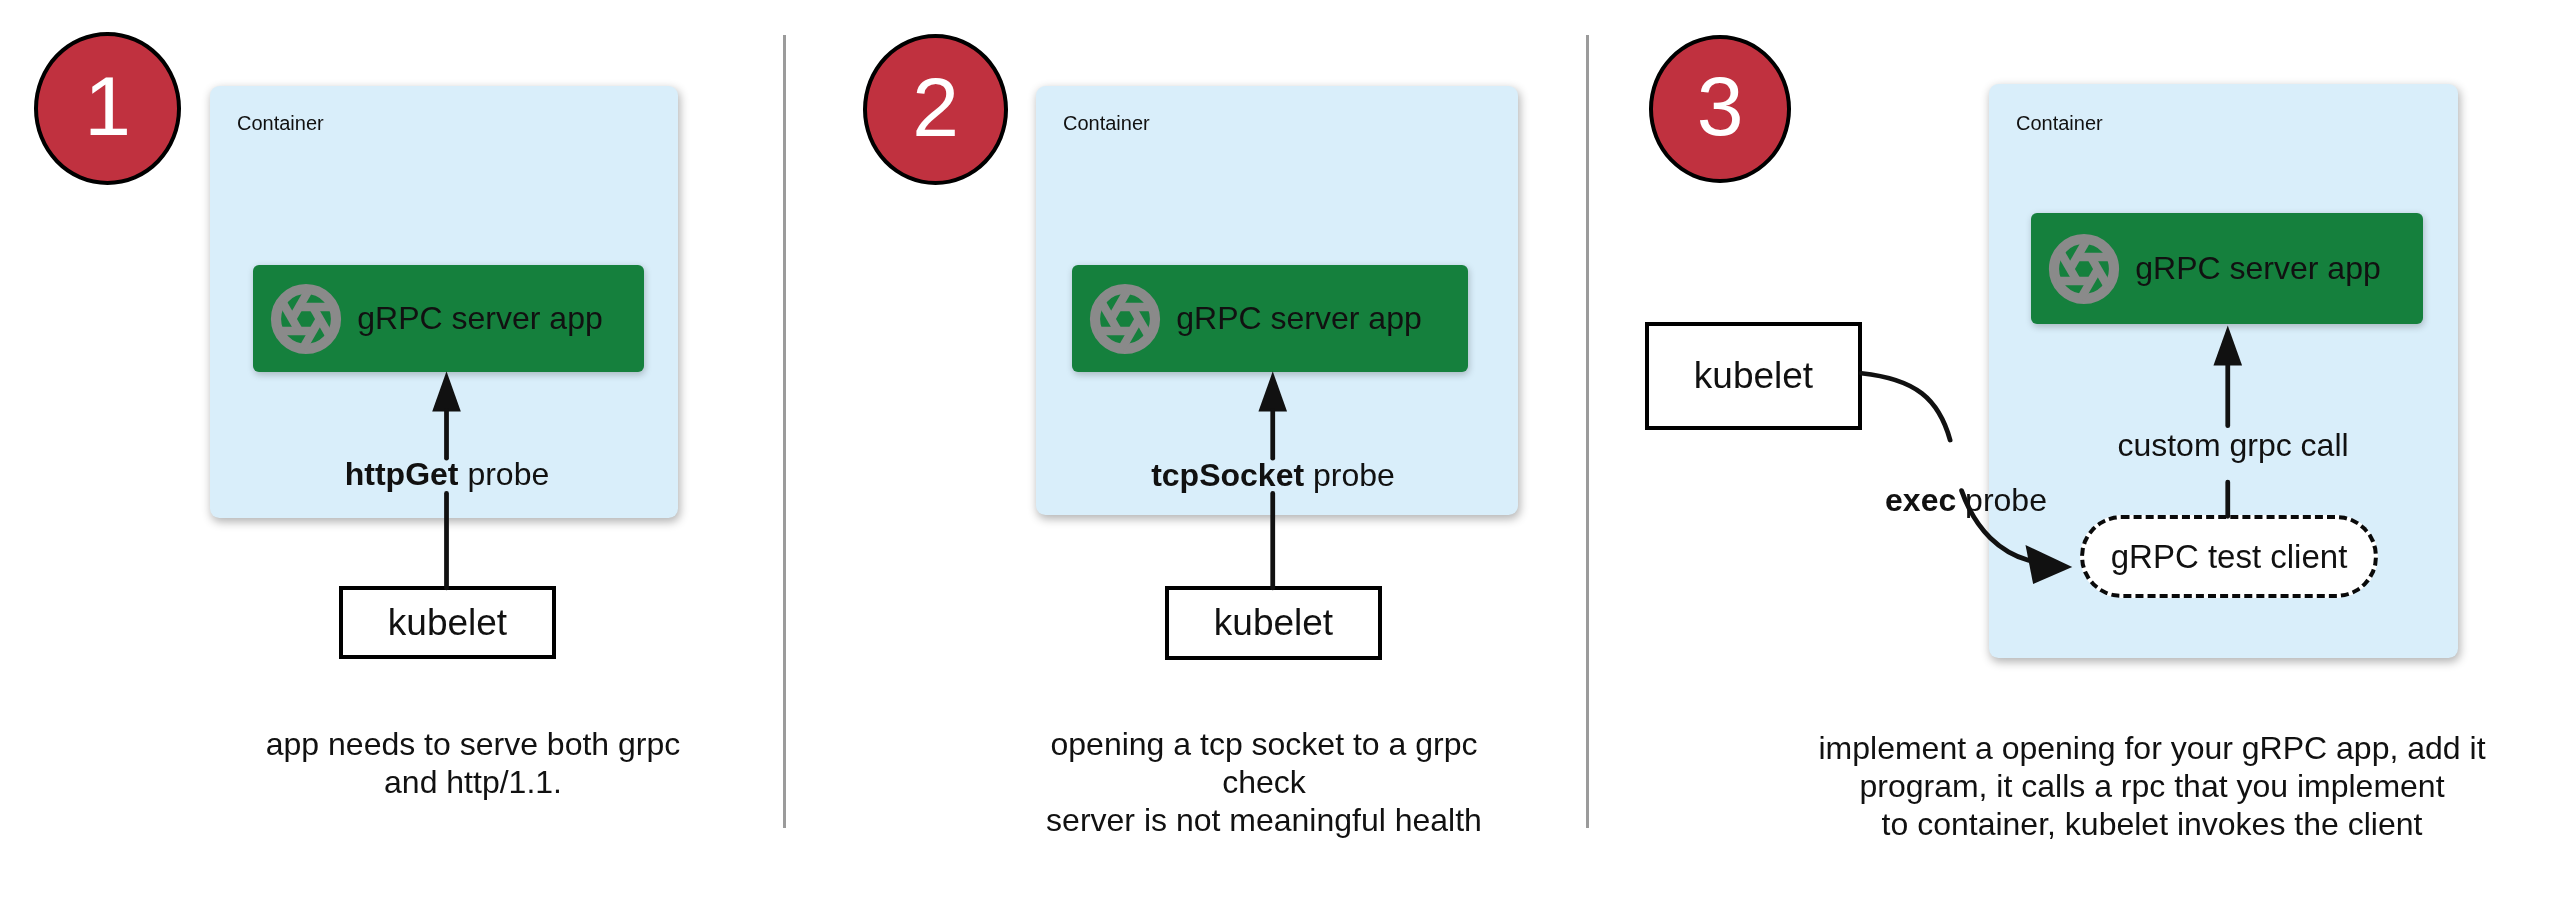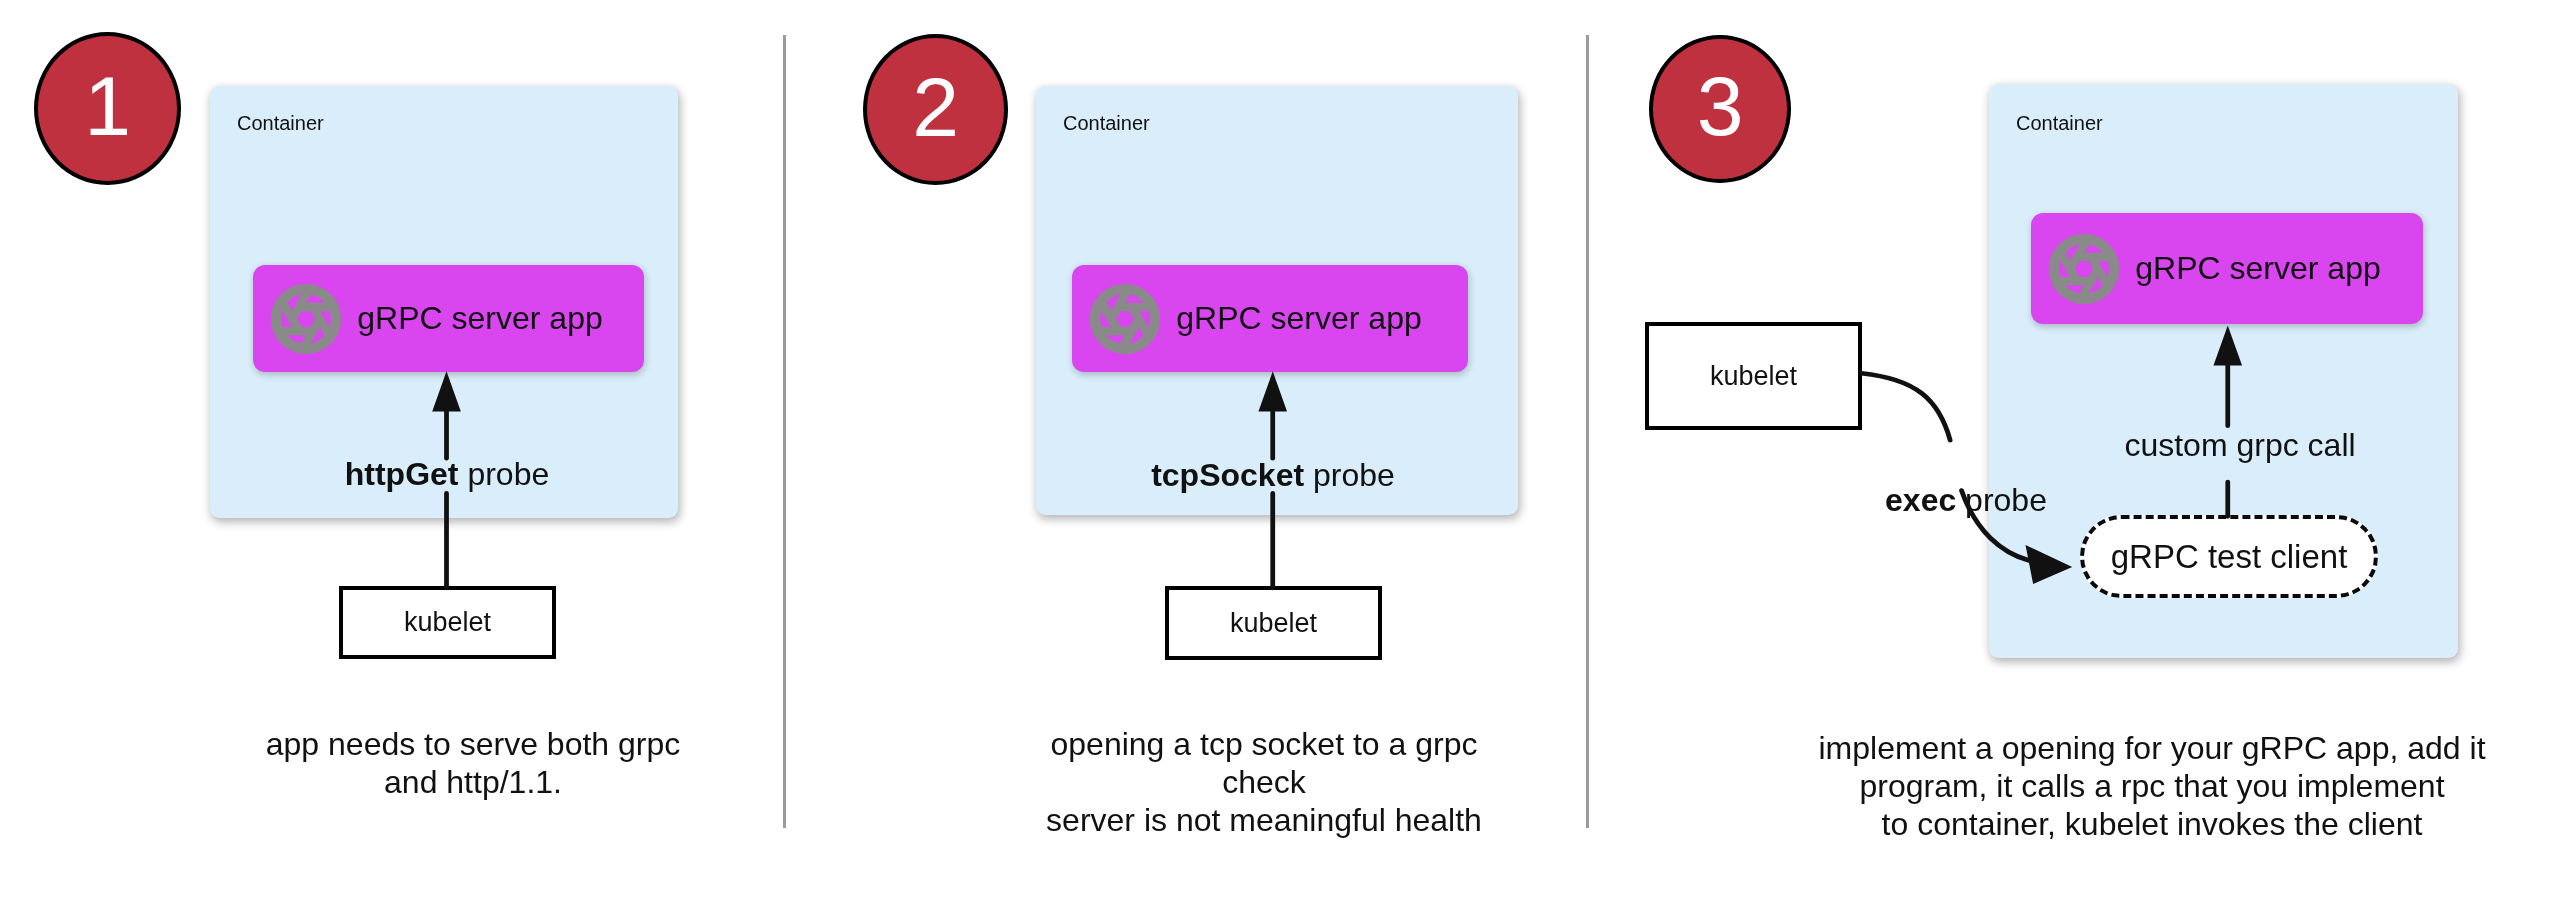--- a/index.html
+++ b/index.html
@@ -30,53 +30,53 @@
   #container2 { left:1036px; top:86px; width:482px; height:429px; }
   #container3 { left:1989px; top:84px; width:469px; height:574px; }
 
   .container-label { position:absolute; font-size:20px; line-height:32px; }
   #clabel1 { left:237px;  top:107px; }
   #clabel2 { left:1063px; top:107px; }
   #clabel3 { left:2016px; top:107px; }
 
   
   .appbox {
-    position:absolute; background:#d946ef; border-radius:12px;
+    position:absolute; background:#15803d; border-radius:6px;
     box-shadow: 1px 2.9px 7.6px rgba(0,0,0,0.22);
     display:flex; align-items:center; gap:15.3px; padding-left:17px;
     box-sizing:border-box; font-size:32px;
   }
   #appbox1 { left:253px;  top:265px; width:391px; height:107px; }
   #appbox2 { left:1072px; top:265px; width:396px; height:107px; }
   #appbox3 { left:2031px; top:213px; width:392px; height:111px; }
 
   .aperture { width:72px; height:72px; flex:0 0 auto; }
   .aperture circle, .aperture line { stroke:var(--icon-grey); fill:none; }
   .aperture circle { stroke-width:3.4; }
   .aperture line   { stroke-width:2.8; stroke-linecap:butt; }
 
   
   .kubelet {
     position:absolute; background:#fff; border:4.8px solid #000;
     box-sizing:border-box; display:flex; align-items:center; justify-content:center;
-    font-size:27px;
+    font-size:37px;
   }
   #kubelet1 { left:339px;  top:586px; width:217px; height:73px;  }
   #kubelet2 { left:1165px; top:586px; width:217px; height:74px;  }
   #kubelet3 { left:1645px; top:322px; width:217px; height:108px; }
 
   
   .probe-label, .custom-call {
     position:absolute; transform:translateX(-50%);
     font-size:32px; line-height:34px; white-space:nowrap;
   }
   #probe1 { left:447px;  top:457px; }
   #probe2 { left:1273px; top:458px; }
   #probe3 { left:1966px; top:455px;margin-top:28px; }
-  #customcall { left:2233px; top:428px;margin-left:7px; }
+  #customcall { left:2233px; top:428px; }
   .probe-label b { font-weight:bold; }
 
   
   .test-client {
     position:absolute; left:2080px; top:515px; width:298px; height:83px;
     box-sizing:border-box; border:4.8px dashed #0a0a0a; border-radius:53px;
     background:#fff; display:flex; align-items:center; justify-content:center;
     font-size:33px;
   }
 

